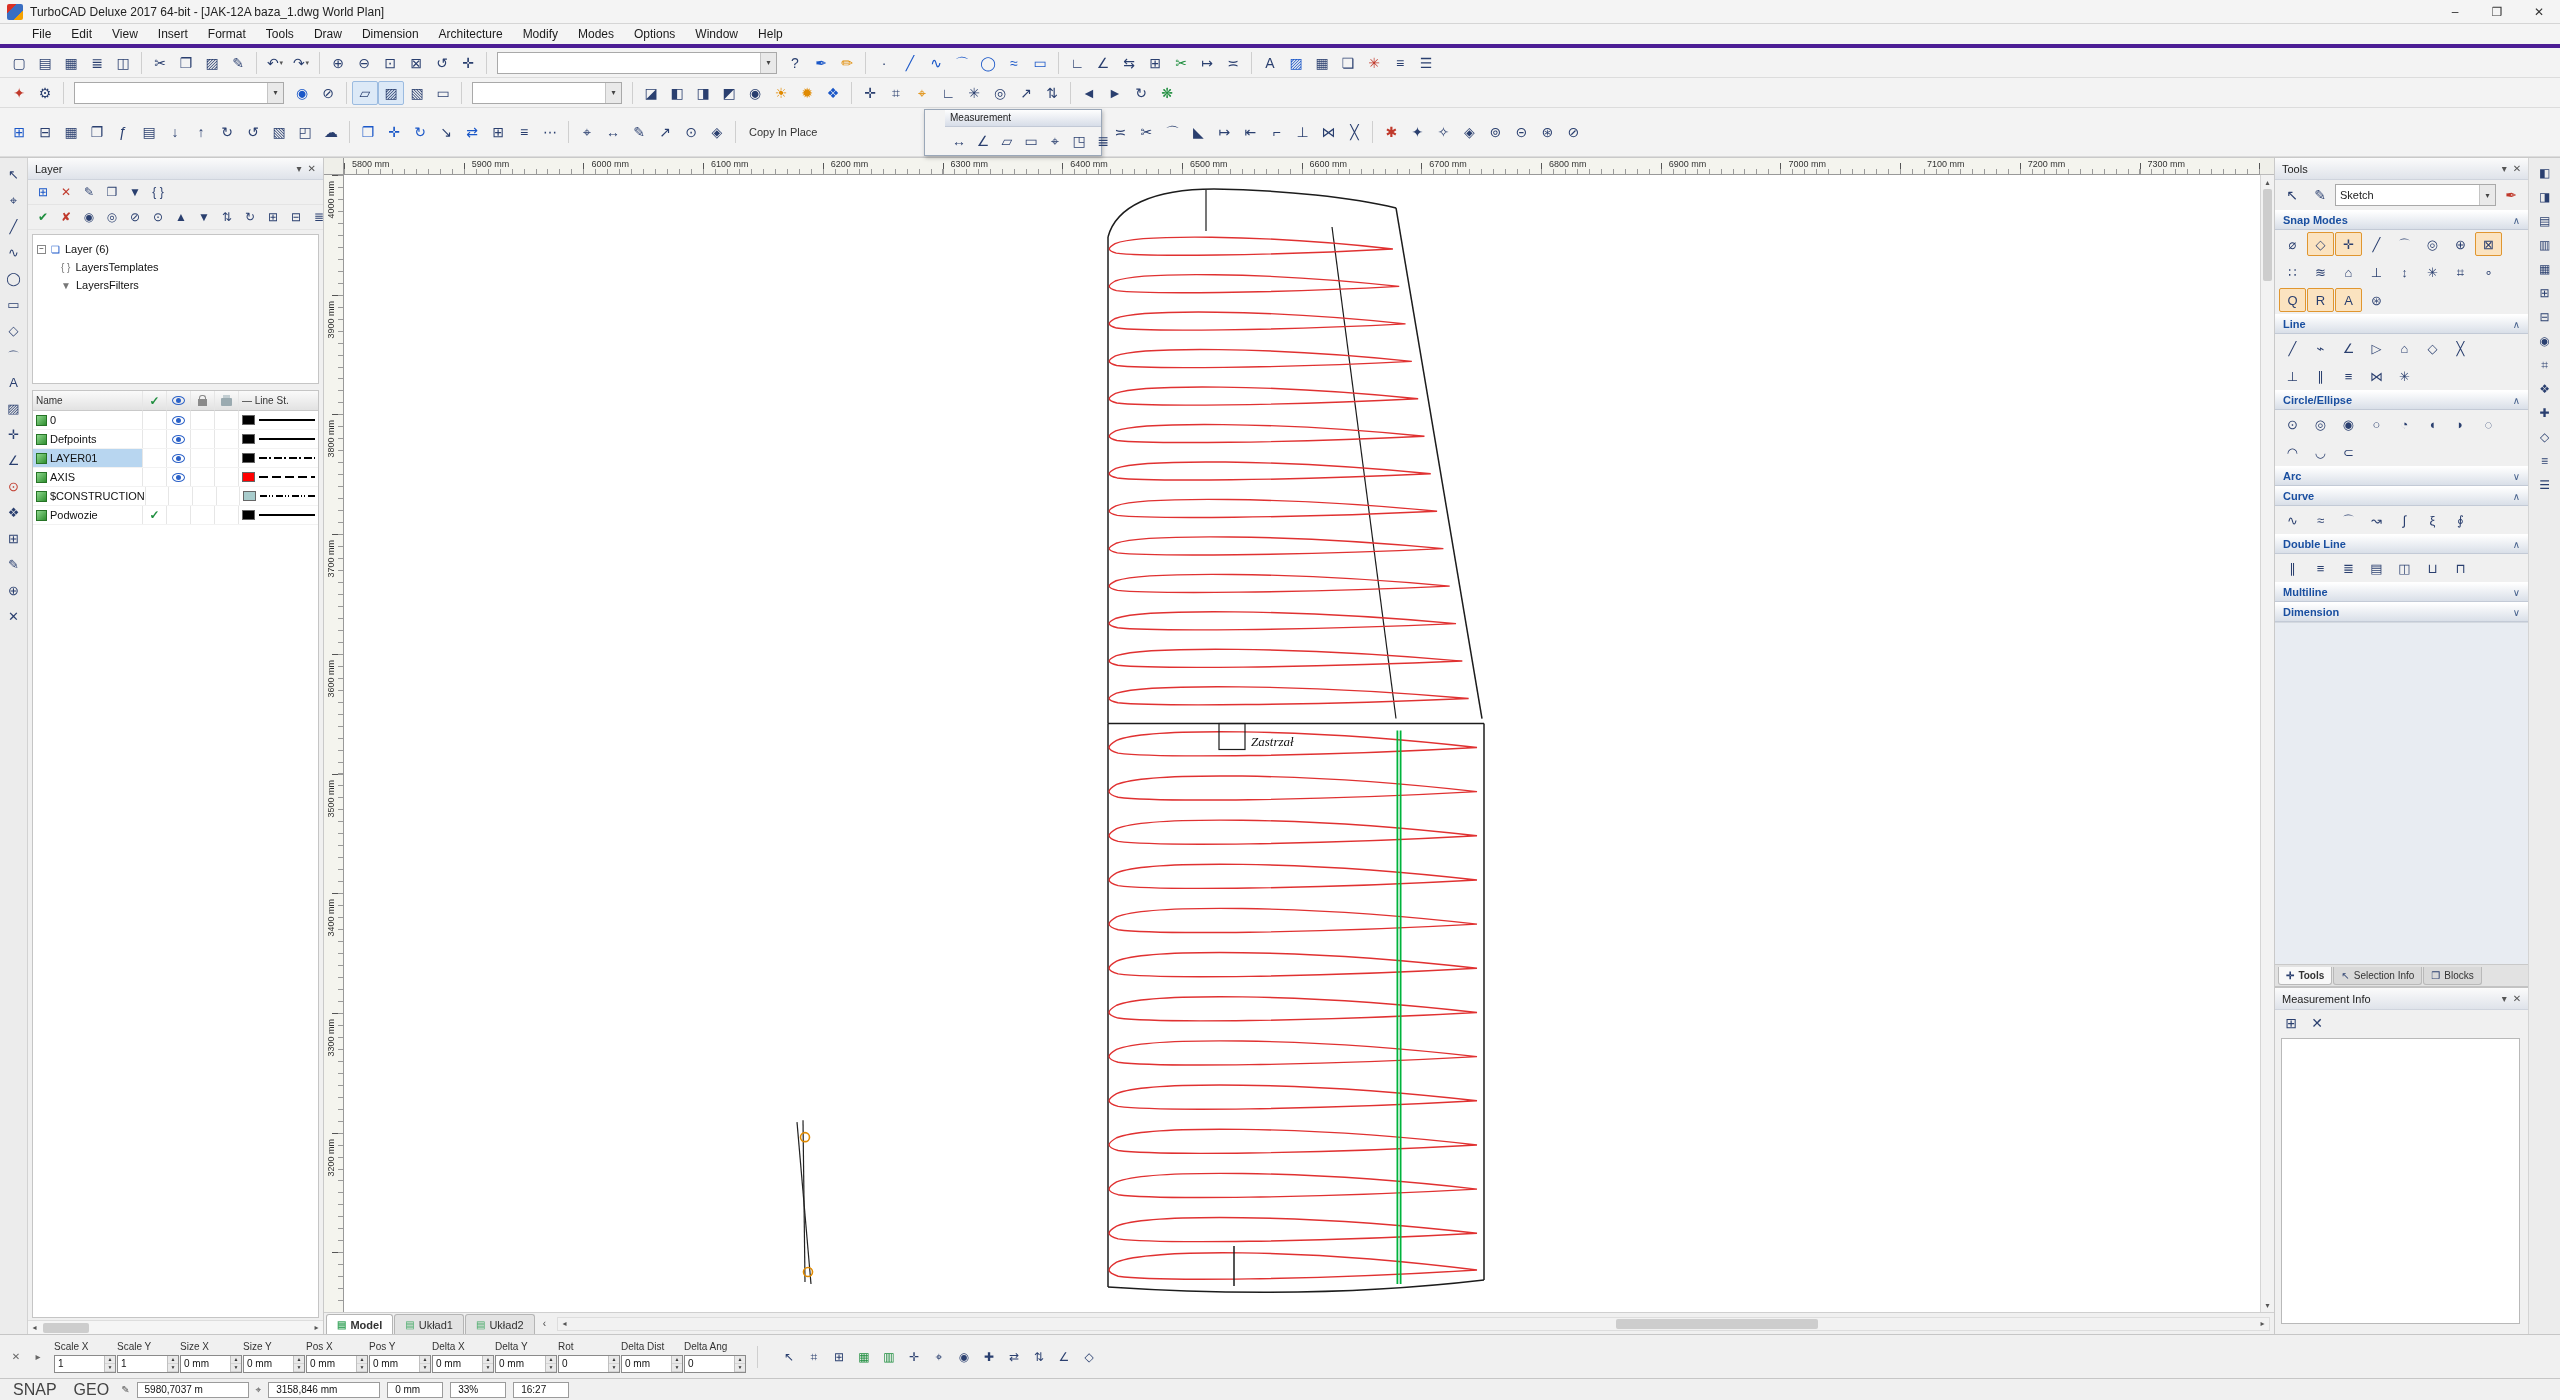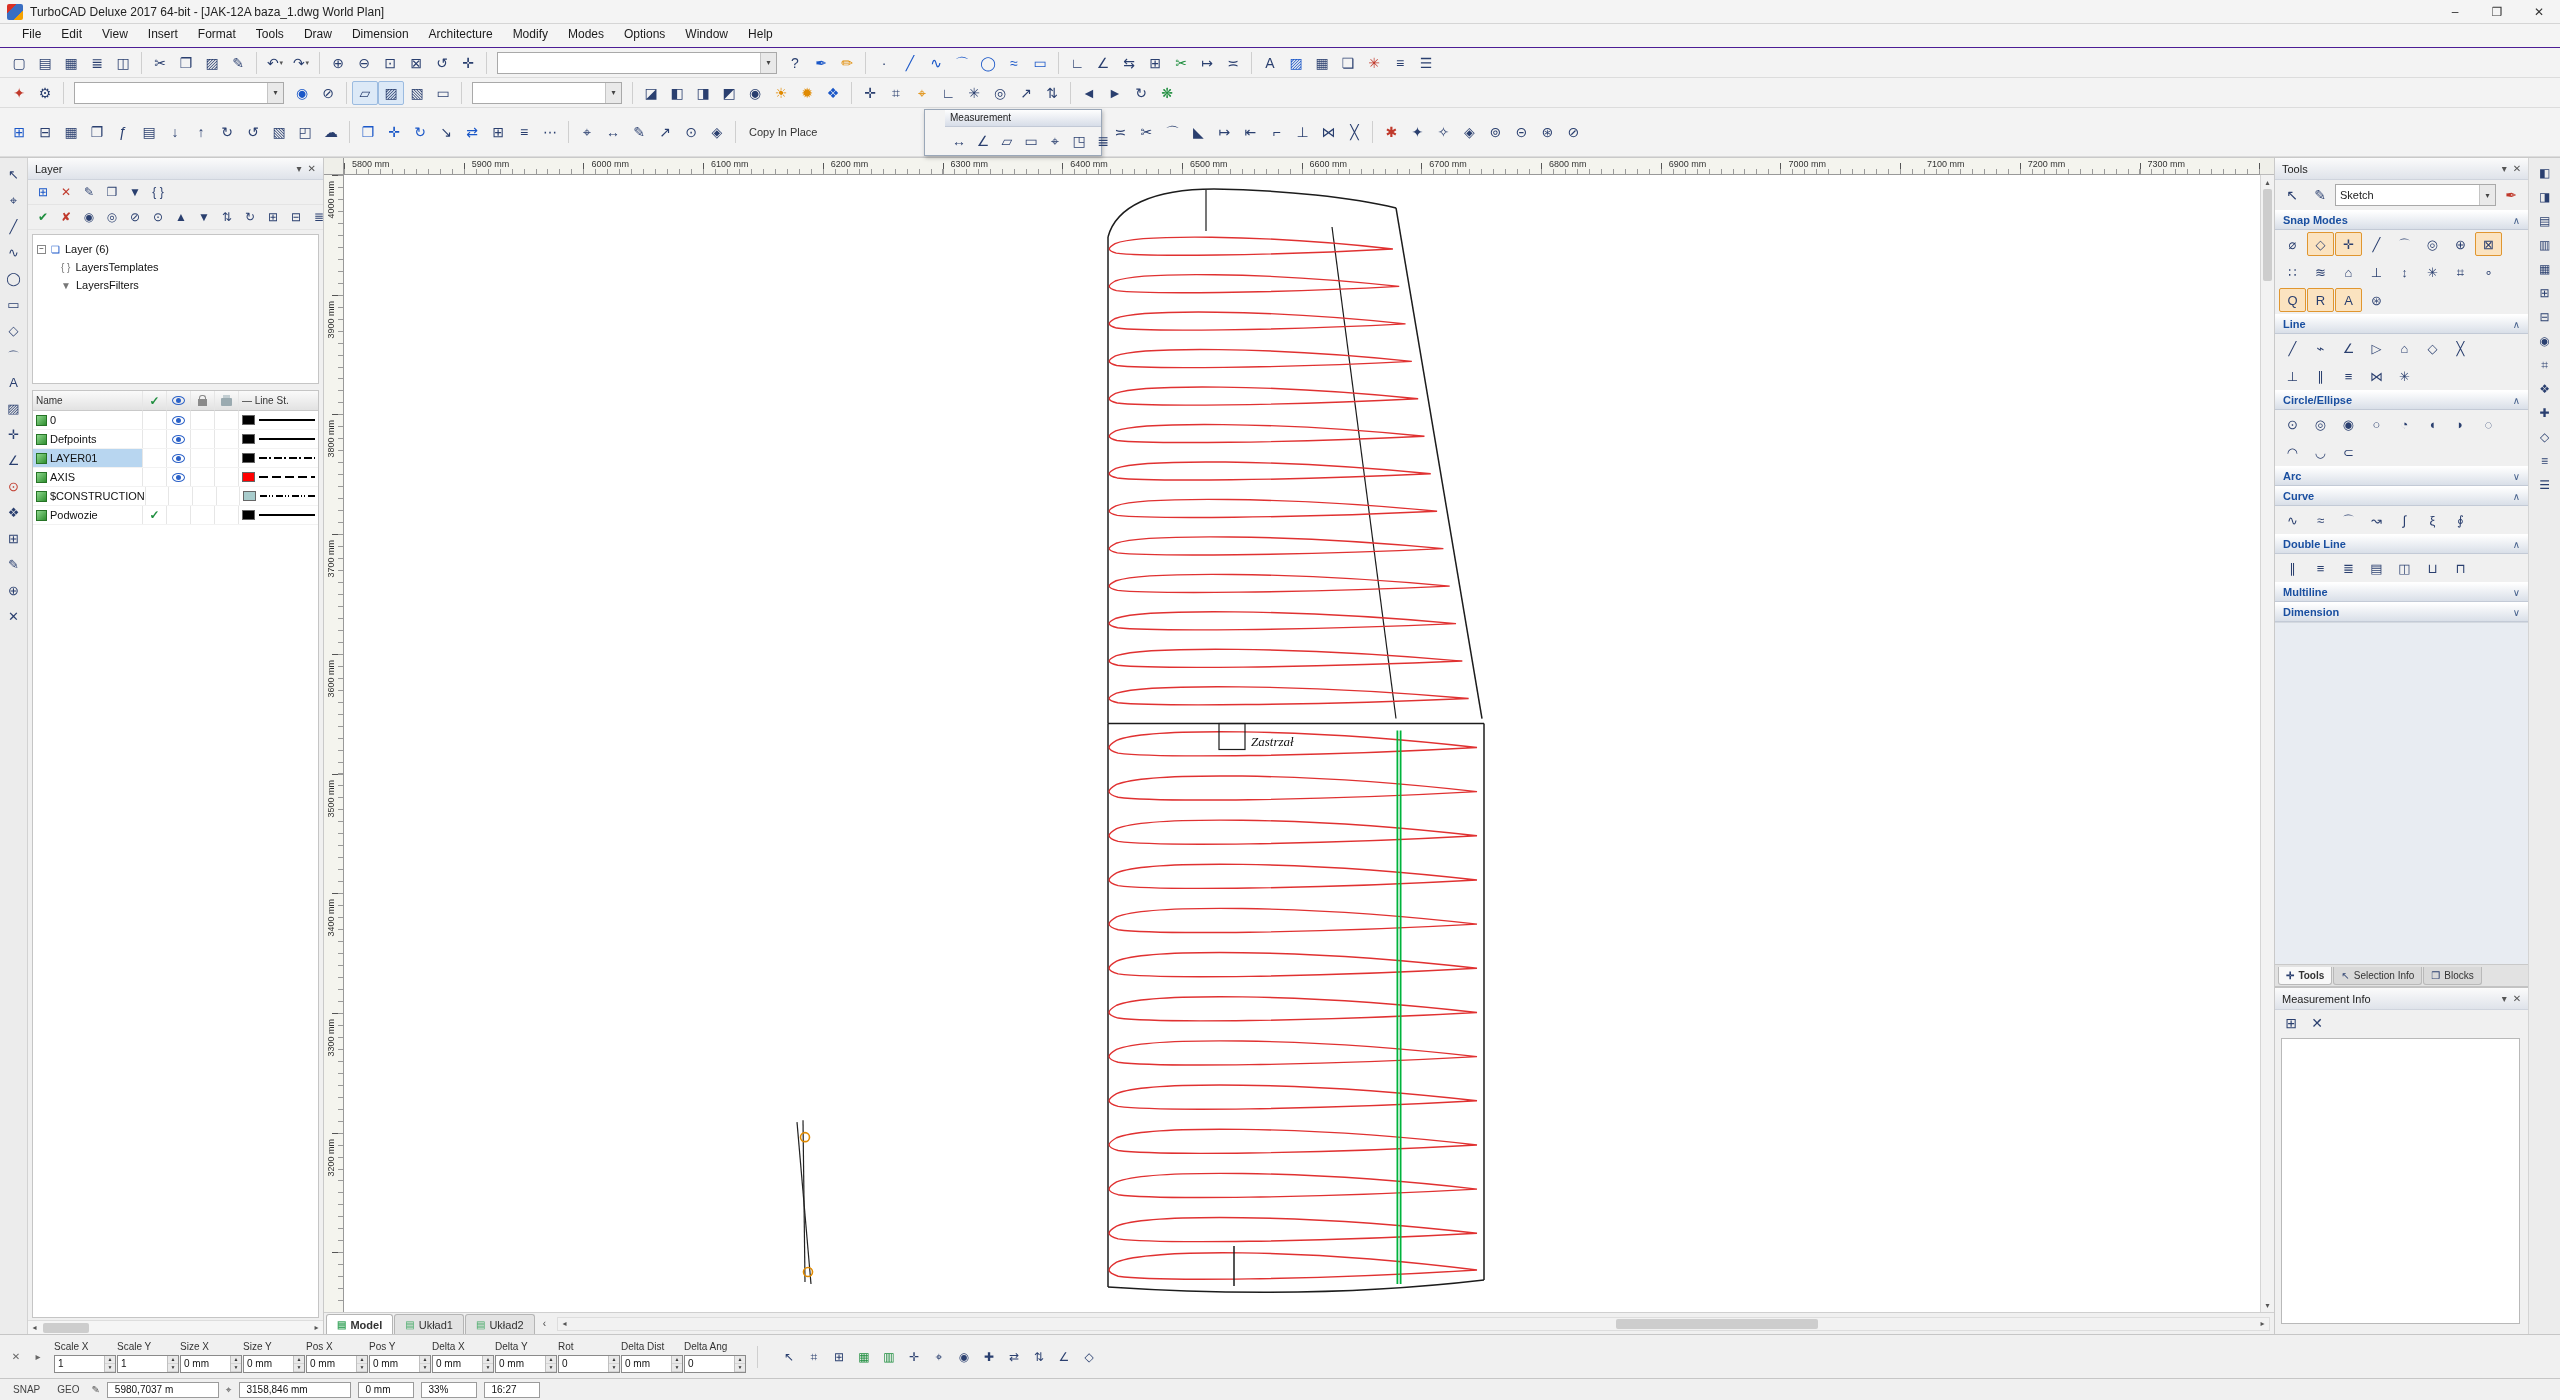--- a/index.html
+++ b/index.html
@@ -7,21 +7,21 @@
   body { font-family:"Liberation Sans", sans-serif; font-size:12px; background:#f0f0f0; color:#111; }
 
   
   #titlebar { height:24px; background:#f4f4f4; display:flex; align-items:center; border-bottom:1px solid #d5d5d5; }
   .app-icon { width:16px; height:16px; margin:0 7px; border-radius:2px;
     background:linear-gradient(135deg,#d93025 0 30%,#3a6ec2 30% 70%,#f4a100 70%); }
   .title-text { font-size:12px; color:#222; }
   .win-controls { margin-left:auto; display:flex; height:100%; }
   .win-btn { width:42px; height:100%; display:flex; align-items:center; justify-content:center; font-size:12px; color:#333; }
 
-  #menubar { height:24px; display:flex; align-items:flex-start; background:#f4f4f4; border-bottom:1px solid #4c1d95; padding-left:12px; }
+  #menubar { height:24px; display:flex; align-items:flex-start; background:#f4f4f4; border-bottom:4px solid #4c1d95; padding-left:22px; }
   .menu-item { padding:3px 10px; font-size:12px; color:#1b1b1b; }
 
   
   .tb-row { height:30px; display:flex; align-items:center; background:#f3f3f3; border-bottom:1px solid #dcdcdc; padding-left:6px; position:relative; }
   #tb3 { height:49px; }
   .tbtn { width:26px; height:24px; border:1px solid transparent; border-radius:2px; display:flex; align-items:center; justify-content:center; font-size:14px; color:#2a3f6f; flex:0 0 auto; position:relative; }
   .tbtn .g { line-height:1; }
   .tbtn .dd { font-size:7px; margin-left:1px; color:#555; }
   .tbtn.pressed { background:#dce9f7; border-color:#9bbbe0; }
   .tbtn.active { background:#fbe3c0; border:1px solid #e0962f; }
@@ -140,21 +140,21 @@
   .spin { height:18px; border:1px solid #8a8a8a; background:#fff; display:flex; align-items:stretch; font-size:10px; }
   .spin .val { flex:1; padding:2px 3px; overflow:hidden; white-space:nowrap; }
   .spin .arr { width:11px; display:flex; flex-direction:column; border-left:1px solid #c0c0c0; }
   .spin .arr span { flex:1; font-size:5px; display:flex; align-items:center; justify-content:center; background:#e9e9e9; color:#333; border-bottom:1px solid #d5d5d5; }
   #insp-icons { display:flex; gap:1px; margin-left:8px; }
   #insp-icons .tbtn { width:24px; height:22px; font-size:12px; }
 
   
   #statusbar { height:22px; background:#f0f0f0; border-top:1px solid #c6c6c6; display:flex; align-items:center; font-size:11px; padding:0 8px; gap:7px; }
   .sb-msg { flex:1; color:#222; }
-  .sb-toggle { padding:1px 5px; font-size:10px; color:#444; }
+  .sb-toggle { padding:1px 5px; font-size:16px; color:#444; }
   .sb-ic { font-size:10px; color:#555; }
   .sb-box { border:1px solid #9b9b9b; background:#fff; height:16px; display:flex; align-items:center; padding:0 7px; font-size:10px; min-width:56px; }
   .sb-box.wide { min-width:112px; }
 </style>
 </head>
 <body>
 
 <div id="app">
 
   <div id="titlebar">

